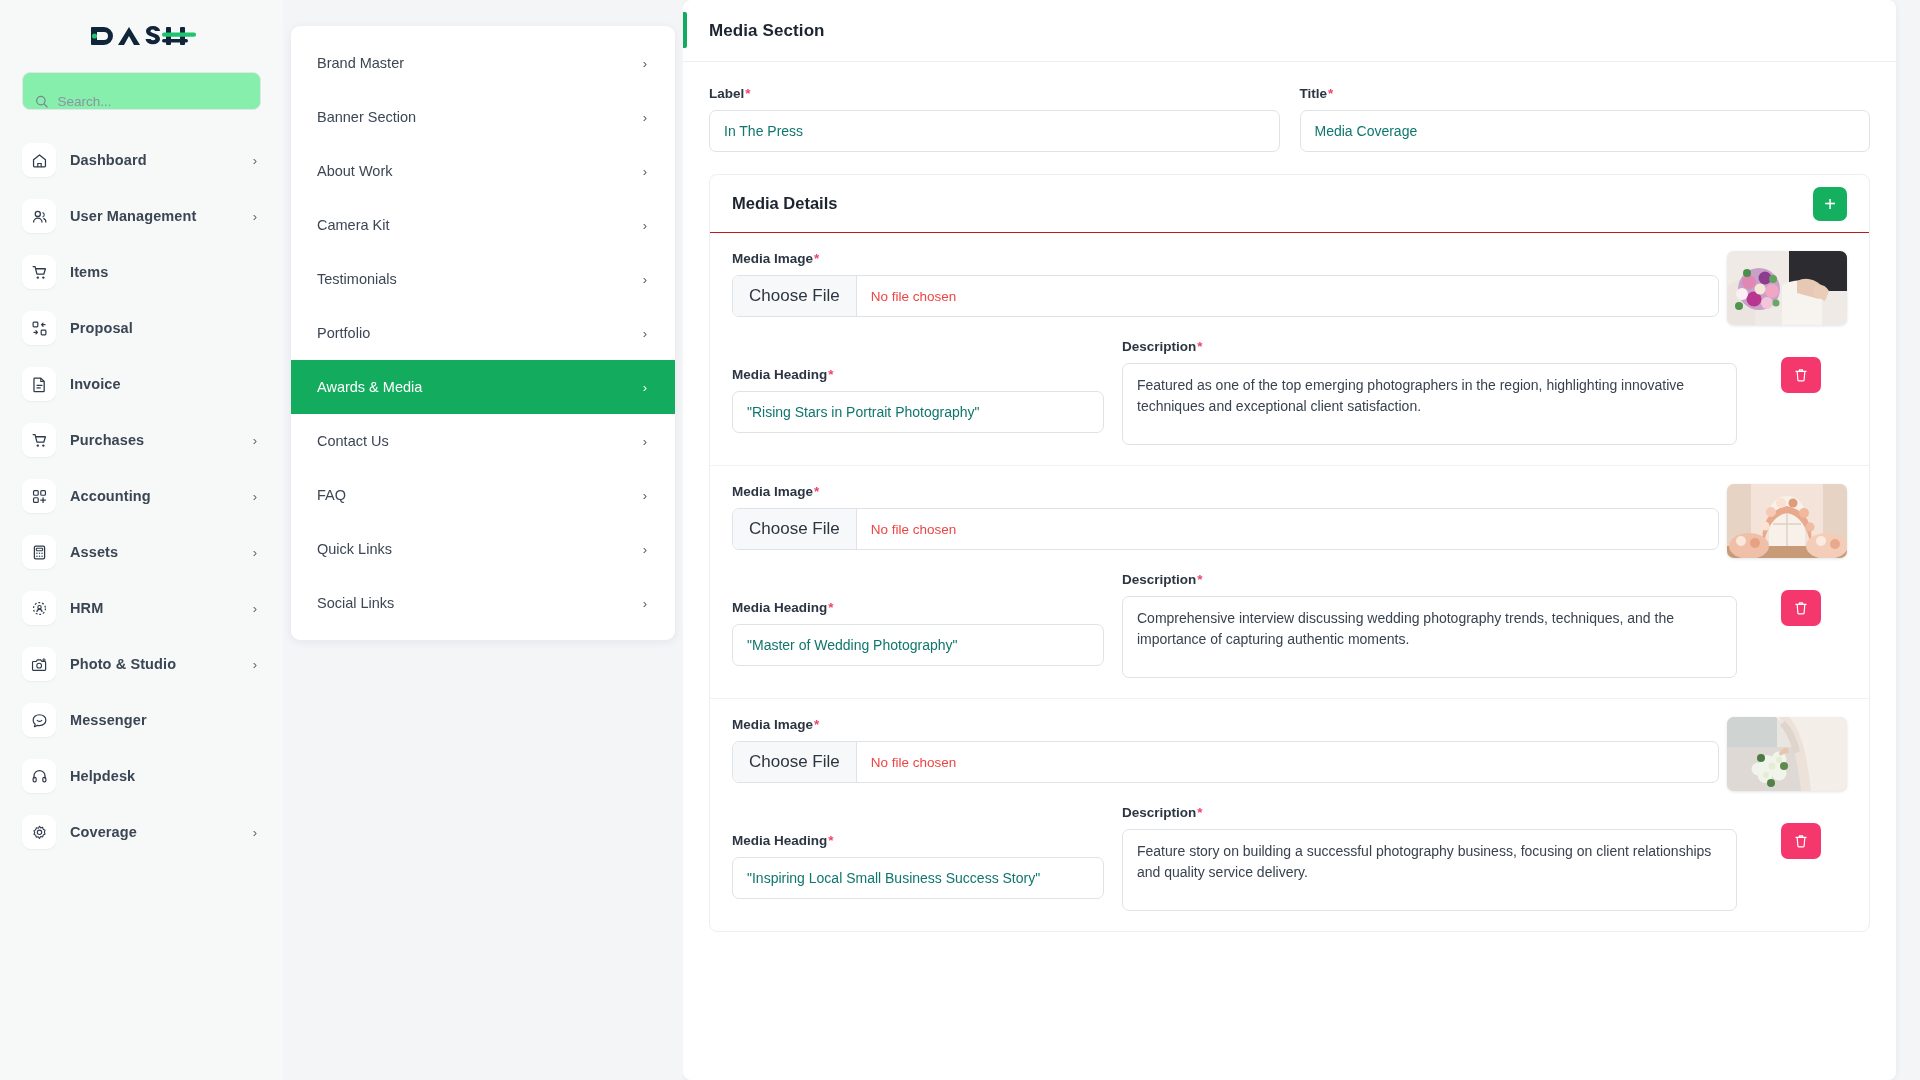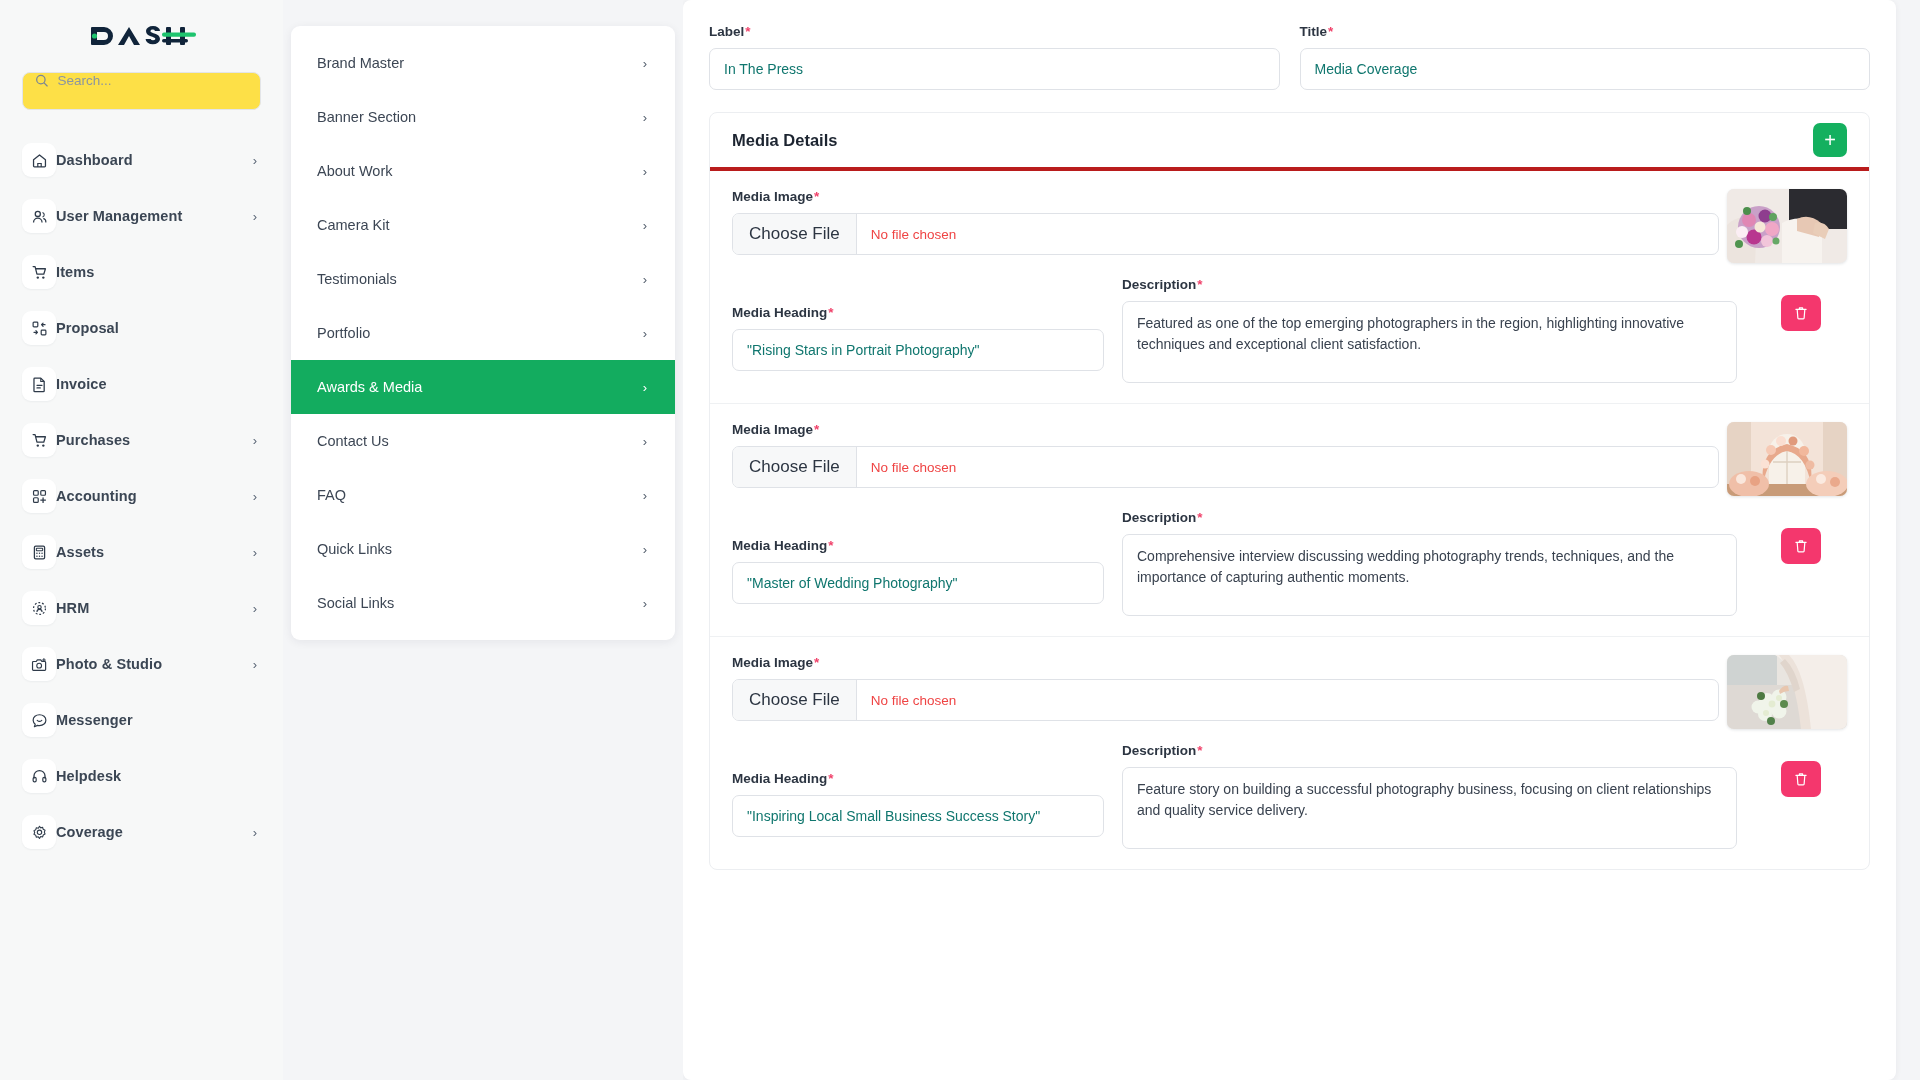--- a/index.html
+++ b/index.html
@@ -15,32 +15,32 @@
   .sidebar {
     width: 283px; min-width: 283px; height: 1080px;
     background: #f7f8f8;
     padding: 0 22px;
     display: flex; flex-direction: column;
   }
   .logo-wrap { height: 72px; display: flex; align-items: center; justify-content: center; }
   .logo { display:flex; align-items:center; }
   .search-box {
     height: 38px; border: 1px solid #e3e5e8; border-radius: 8px;
-    background: #fde047; display: flex; align-items: flex-start;
+    background: #86efac; display: flex; align-items: flex-end;
     padding: 0 12px; gap: 9px; margin-bottom: 22px;
   }
   .search-box input {
     border: none; outline: none; background: transparent;
     font-size: 13.5px; color: #4c5866; width: 100%;
     font-family: "Liberation Sans", sans-serif;
   }
   .search-box input::placeholder { color: #8b95a1; }
   .nav { display: flex; flex-direction: column; }
   .nav-item {
-    display: flex; align-items: center; 
+    display: flex; align-items: center; gap: 14px;
     height: 56px; cursor: pointer; padding-right: 4px;
   }
   .nav-icon {
     width: 34px; height: 34px; min-width: 34px; border-radius: 9px;
     background: #fff; display: flex; align-items: center; justify-content: center;
     box-shadow: 0 1px 2px rgba(20,30,50,.05);
   }
   .nav-label { font-size: 14.5px; color: #3b4654; font-weight: 600; flex: 1; letter-spacing: .1px; }
   .nav-chev { color: #5a6676; font-size: 13px; }
 
@@ -88,21 +88,21 @@
     font-family: "Liberation Sans", sans-serif; outline: none;
   }
 
   
   .details {
     border: 1px solid #eceef1; border-radius: 8px;
     margin: 0 26px 20px 26px;
   }
   .details-head {
     height: 58px; display: flex; align-items: center; justify-content: space-between;
-    padding: 0 22px 0 22px; border-bottom: 4px solid #b91c1c;
+    padding: 0 22px 0 22px; border-bottom: 1px solid #b91c1c;
   }
   .details-head h3 { font-size: 16.5px; font-weight: 700; color: #1c2430; }
   .add-btn {
     width: 34px; height: 34px; border-radius: 7px; background: #14b05f;
     border: none; color: #fff; font-size: 20px; line-height: 1; cursor: pointer;
     display: flex; align-items: center; justify-content: center;
     font-family: "Liberation Sans", sans-serif;
   }
 
   .media-row { border-bottom: 1px solid #eff1f3; padding: 18px 0 16px 0; position: relative; }
@@ -382,20 +382,23 @@
         <span class="sub-label">Social Links</span>
         <span class="sub-chev">›</span>
       </div>
 
     </div>
   </div>
 
   <main class="main">
     <div class="card">
 
+      <div class="card-head">
+        <h2>Media Section</h2>
+      </div>
 
       <div class="form-row">
         <div class="field">
           <label class="lbl"><span>Label</span><span class="req">*</span></label>
           <input class="inp" type="text" value="In The Press" style="">
         </div>
         <div class="field">
           <label class="lbl"><span>Title</span><span class="req">*</span></label>
           <input class="inp" type="text" value="Media Coverage" style="">
         </div>

